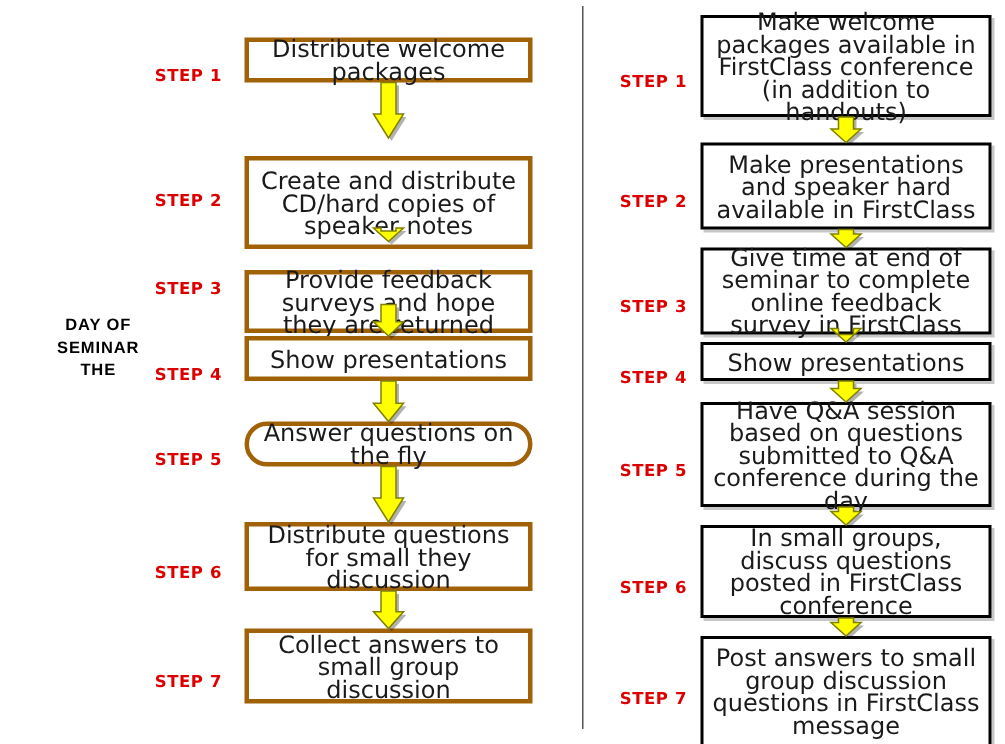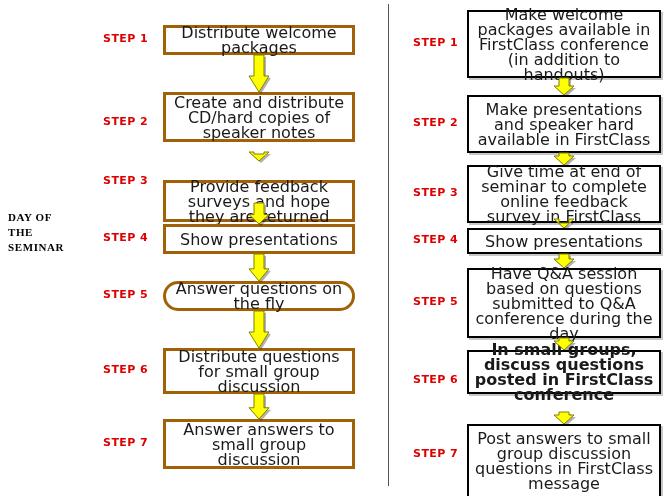--- a/index.html
+++ b/index.html
@@ -27,40 +27,42 @@
     height: 482px;
     background: #555555;
   }
 
   
   .side-caption {
     position: absolute;
     left: 8px;
     top: 210px;
     width: 115px;
-    font-family: Liberation Serif, serif;
+    text-align: center;
+    font-family: Liberation Sans, sans-serif;
     font-size: 11px;
     font-weight: bold;
     line-height: 15px;
     color: #000000;
     letter-spacing: 0.6px;
     text-transform: uppercase;
   }
   .side-caption div { white-space: nowrap; }
 
   
   .step-label {
     position: absolute;
     font-family: "DejaVu Sans", sans-serif;
     font-size: 11px;
     font-weight: bold;
     color: #DD0000;
     letter-spacing: 0.4px;
     white-space: nowrap;
     text-align: right;
+    margin-top: 12px;
   }
   .step-label.left-col  { left: 60px;  width: 88px; }
   .step-label.right-col { left: 398px; width: 60px; }
 
   
   .pbox {
     position: absolute;
     box-sizing: border-box;
     background: #ffffff;
     display: flex;
@@ -94,51 +96,51 @@
 </style>
 </head>
 <body>
 
 <div id="page">
 
   <div class="divider"></div>
 
   <div class="side-caption">
     <div>DAY OF</div>
+    <div>SEMINAR</div>
     <div>THE</div>
-    <div>SEMINAR</div>
   </div>
 
   <div id="dynamic-layer">
       <div class="pbox thin" style="top: 25px; height: 30px;">
         <span>Distribute welcome packages</span>
       </div>
       <div class="step-label left-col" style="top: 32px;">STEP 1</div>
-      <div class="pbox thin" style="top: 92px; height: 50px;">
+      <div class="pbox thin" style="top: 104px; height: 62px;">
         <span>Create and distribute CD/hard copies of speaker notes</span>
       </div>
       <div class="step-label left-col" style="top: 115px;">STEP 2</div>
       <div class="pbox thin" style="top: 161px; height: 42px; margin-top: 19px;">
         <span>Provide feedback surveys and hope they are returned</span>
       </div>
       <div class="step-label left-col" style="top: 174px;">STEP 3</div>
       <div class="pbox thin" style="top: 224px; height: 30px;">
         <span>Show presentations</span>
       </div>
       <div class="step-label left-col" style="top: 231px;">STEP 4</div>
       <div class="pbox thin" style="top: 281px; height: 30px; border-radius: 15px;">
         <span>Answer questions on the fly</span>
       </div>
       <div class="step-label left-col" style="top: 288px;">STEP 5</div>
       <div class="pbox thin" style="top: 348px; height: 46px;">
-        <span>Distribute questions for small group discussion</span>
+        <span>Distribute questions for small they discussion</span>
       </div>
       <div class="step-label left-col" style="top: 363px;">STEP 6</div>
       <div class="pbox thin" style="top: 419px; height: 50px;">
-        <span>Answer answers to small group discussion</span>
+        <span>Collect answers to small group discussion</span>
       </div>
       <div class="step-label left-col" style="top: 436px;">STEP 7</div>
       <div class="arrow" style="left: 248px; top: 55px; width: 22px; height: 37px;">
         <svg width="22" height="40" viewBox="0 0 22 40">
           <polygon points="6,0 16,0 16,21 21,21 11,37 1,21 6,21" transform="translate(2,2)" fill="rgba(0,0,0,0.30)"></polygon>
           <polygon points="6,0 16,0 16,21 21,21 11,37 1,21 6,21" fill="#FFFF00" stroke="#808000" stroke-width="1"></polygon>
         </svg>
       </div>
       <div class="arrow" style="left: 248px; top: 154px; width: 22px; height: 7px;">
         <svg width="22" height="10" viewBox="0 0 22 10">
@@ -183,21 +185,21 @@
       </div>
       <div class="step-label right-col" style="top: 186px;">STEP 3</div>
       <div class="pbox thick" style="top: 228px; height: 26px;">
         <span>Show presentations</span>
       </div>
       <div class="step-label right-col" style="top: 233px;">STEP 4</div>
       <div class="pbox thick" style="top: 268px; height: 70px;">
         <span>Have Q&amp;A session based on questions submitted to Q&amp;A conference during the day</span>
       </div>
       <div class="step-label right-col" style="top: 295px;">STEP 5</div>
-      <div class="pbox thick" style="top: 350px; height: 44px; font-weight: bold;">
+      <div class="pbox thick" style="top: 350px; height: 62px;">
         <span>In small groups, discuss questions posted in FirstClass conference</span>
       </div>
       <div class="step-label right-col" style="top: 373px;">STEP 6</div>
       <div class="pbox thick" style="top: 424px; height: 74px;">
         <span>Post answers to small group discussion questions in FirstClass message</span>
       </div>
       <div class="step-label right-col" style="top: 447px;">STEP 7</div>
       <div class="arrow" style="left: 553px; top: 78px; width: 22px; height: 17px;">
         <svg width="22" height="20" viewBox="0 0 22 20">
           <polygon points="6,0 16,0 16,8 21,8 11,17 1,8 6,8" transform="translate(2,2)" fill="rgba(0,0,0,0.30)"></polygon>

